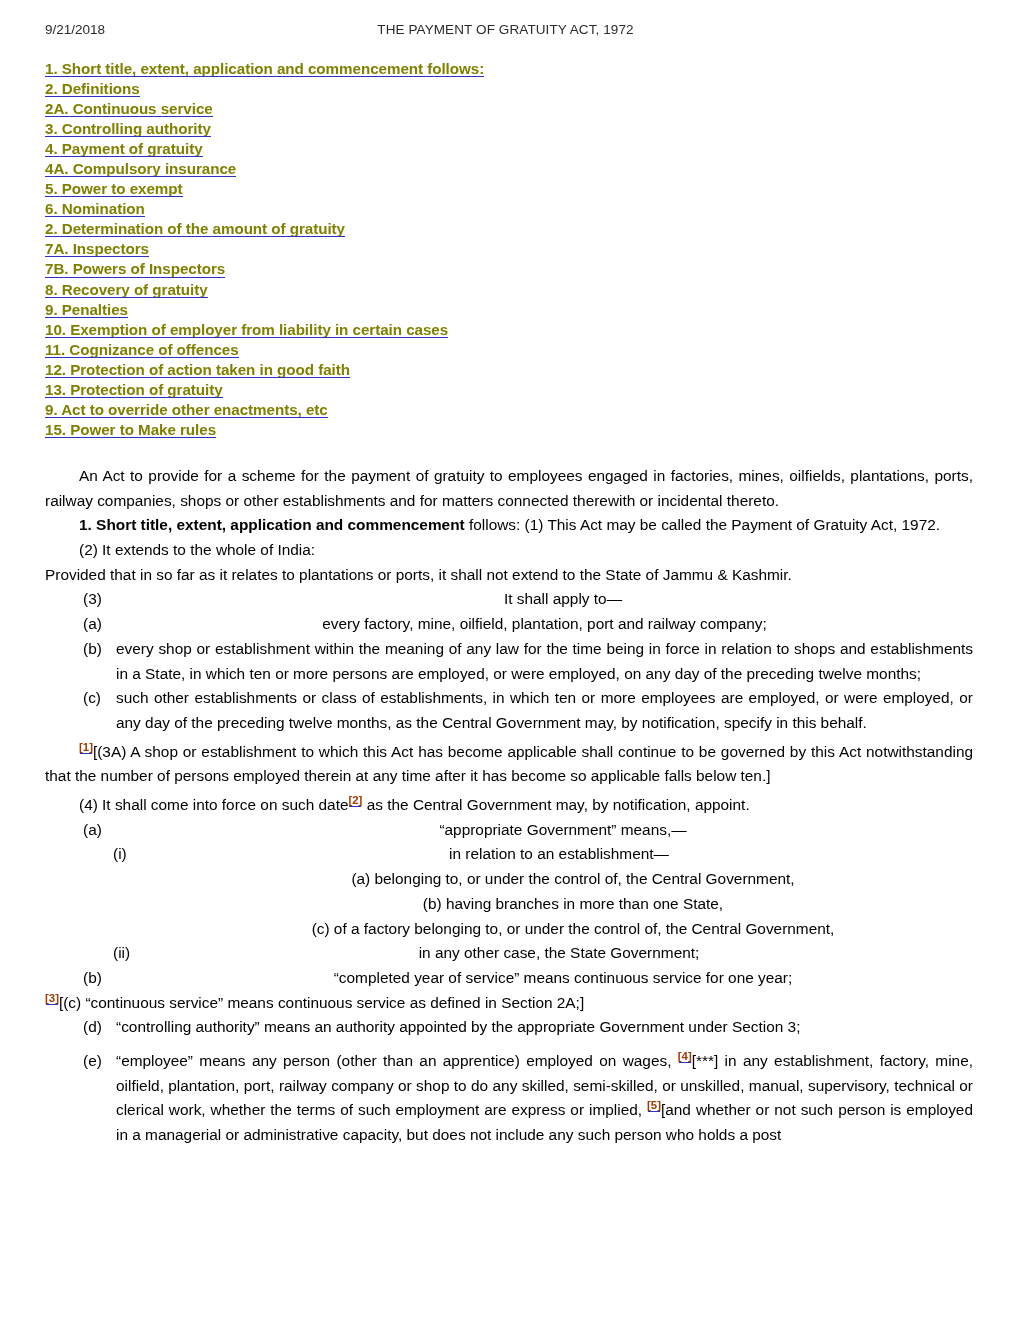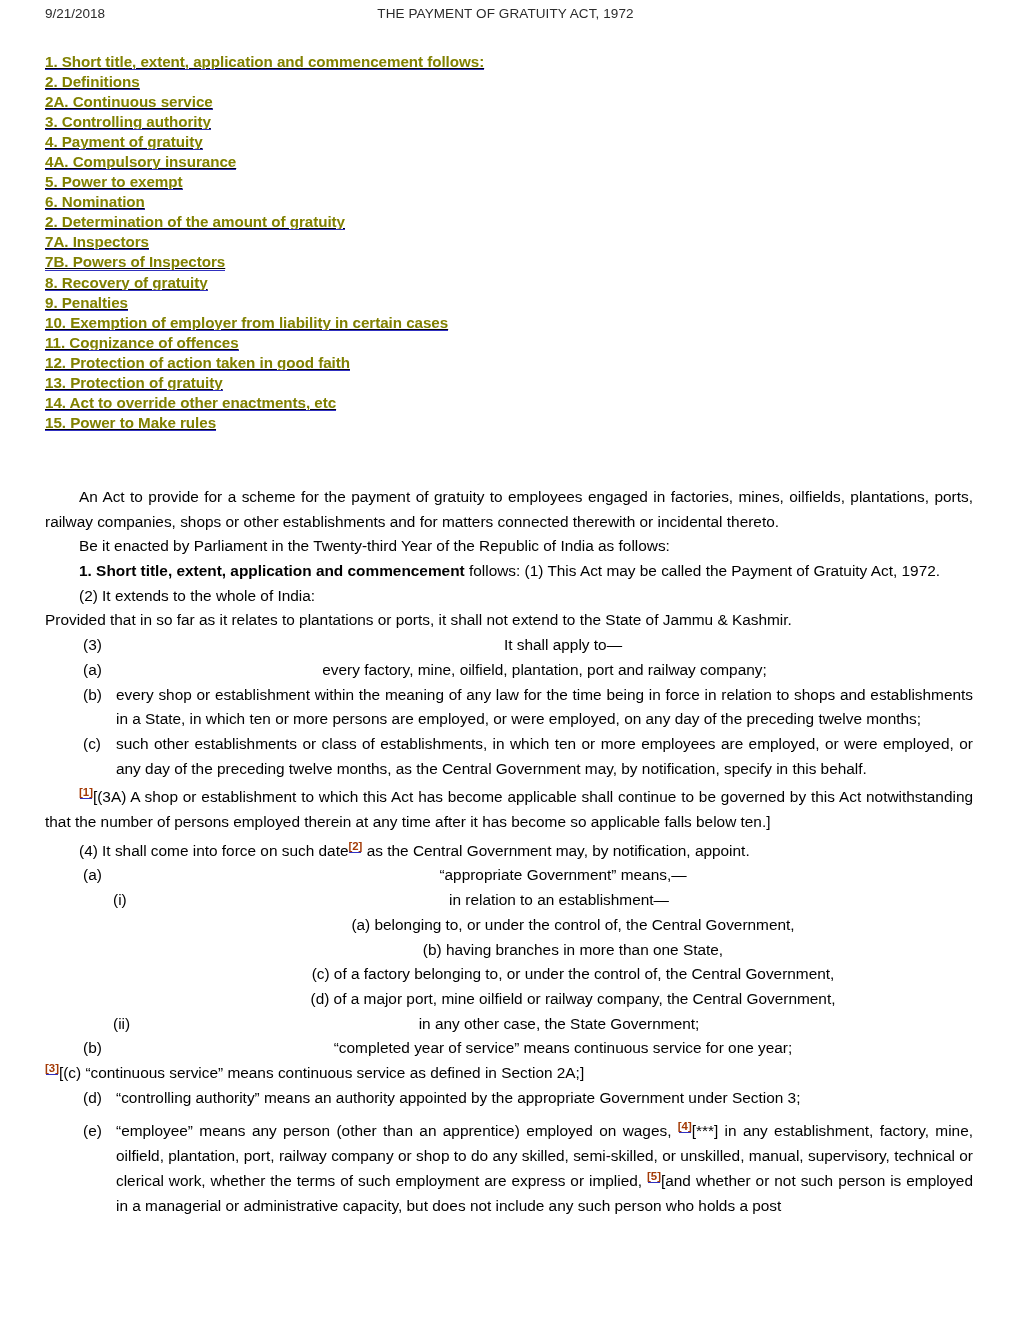--- a/index.html
+++ b/index.html
@@ -12,21 +12,21 @@
     height: 1320px;
     font-family: "Liberation Sans", sans-serif;
     color: #000000;
     overflow: hidden;
   }
   .page {
     position: relative;
     width: 1020px;
     height: 1320px;
     box-sizing: border-box;
-    padding: 6px 47px 0 45px;
+    padding: 22px 47px 0 45px;
   }
 
   
   .running-header {
     position: relative;
     height: 28px;
     font-size: 13.5px;
     color: #2b2b2b;
   }
   .running-header .hdr-date {
@@ -40,23 +40,22 @@
     left: 0;
     right: 7px;
     top: 0;
     text-align: center;
     white-space: nowrap;
     letter-spacing: 0.1px;
   }
 
   
   .toc {
-    margin-top: 18px;
+    margin-top: 9px;
     margin-bottom: 0;
-    text-decoration: underline;
   }
   .toc-link {
     display: block;
     font-size: 15.2px;
     font-weight: bold;
     line-height: 20.05px;
     color: #808000;
     text-decoration: none;
     white-space: nowrap;
     position: relative;
@@ -68,21 +67,21 @@
     content: "";
     position: absolute;
     left: 0;
     right: 0;
     bottom: 2px;
     border-bottom: 1.6px solid #3030c0;
   }
 
   
   .body-block {
-    margin-top: 52px;
+    margin-top: 24px;
     font-size: 15.4px;
     line-height: 24.7px;
   }
   p {
     margin: 0;
     text-align: justify;
     text-justify: inter-word;
   }
   p.indent {
     text-indent: 34px;
@@ -164,29 +163,28 @@
     <a class="toc-link">6. Nomination</a>
     <a class="toc-link">2. Determination of the amount of gratuity</a>
     <a class="toc-link">7A. Inspectors</a>
     <a class="toc-link">7B. Powers of Inspectors</a>
     <a class="toc-link">8. Recovery of gratuity</a>
     <a class="toc-link">9. Penalties</a>
     <a class="toc-link">10. Exemption of employer from liability in certain cases</a>
     <a class="toc-link">11. Cognizance of offences</a>
     <a class="toc-link">12. Protection of action taken in good faith</a>
     <a class="toc-link">13. Protection of gratuity</a>
-    <a class="toc-link">14. Act to override other enactments, etc</a>
+    <a class="toc-link">9. Act to override other enactments, etc</a>
     <a class="toc-link">15. Power to Make rules</a>
   </nav>
 
   <div class="body-block">
 
     <p class="indent">An Act to provide for a scheme for the payment of gratuity to employees engaged in factories, mines, oilfields, plantations, ports, railway companies, shops or other establishments and for matters connected therewith or incidental thereto.</p>
 
-    <p class="indent">Be it enacted by Parliament in the Twenty-third Year of the Republic of India as follows:</p>
 
     <p class="indent"><b>1. Short title, extent, application and commencement</b><span> follows: (1) This Act may be called the Payment of Gratuity Act, 1972.</span></p>
 
     <p class="indent">(2) It extends to the whole of India:</p>
 
     <p class="flush">Provided that in so far as it relates to plantations or ports, it shall not extend to the State of Jammu &amp; Kashmir.</p>
 
     <div class="clause lvl1 wide nojust">
       <span class="mark">(3)</span>
       <span class="txt">It shall apply to—</span>
@@ -228,23 +226,20 @@
 
     <div class="clause lvl3 nojust">
       <span class="txt">(a) belonging to, or under the control of, the Central Government,</span>
     </div>
     <div class="clause lvl3 nojust">
       <span class="txt">(b) having branches in more than one State,</span>
     </div>
     <div class="clause lvl3 nojust">
       <span class="txt">(c) of a factory belonging to, or under the control of, the Central Government,</span>
     </div>
-    <div class="clause lvl3 nojust">
-      <span class="txt">(d) of a major port, mine oilfield or railway company, the Central Government,</span>
-    </div>
 
     <div class="clause lvl2 nojust">
       <span class="mark">(ii)</span>
       <span class="txt">in any other case, the State Government;</span>
     </div>
 
     <div class="clause lvl1 wide nojust">
       <span class="mark">(b)</span>
       <span class="txt">“completed year of service” means continuous service for one year;</span>
     </div>

